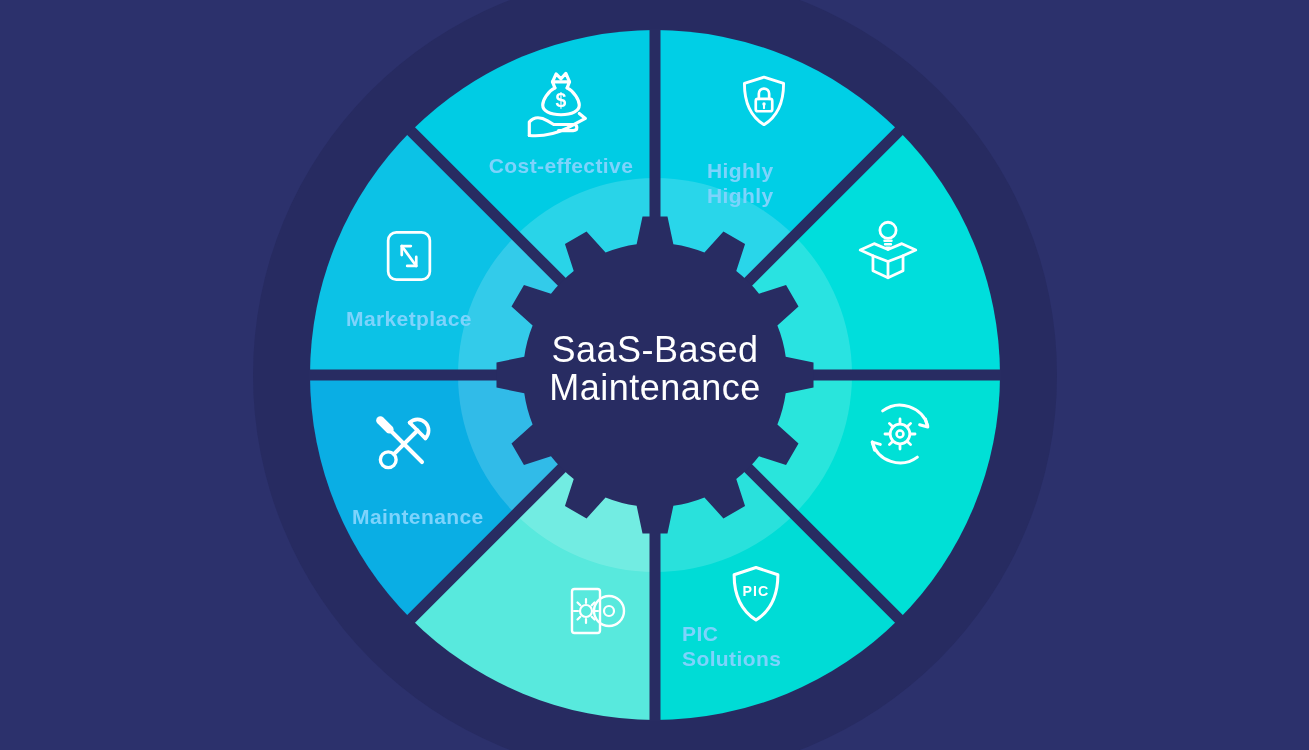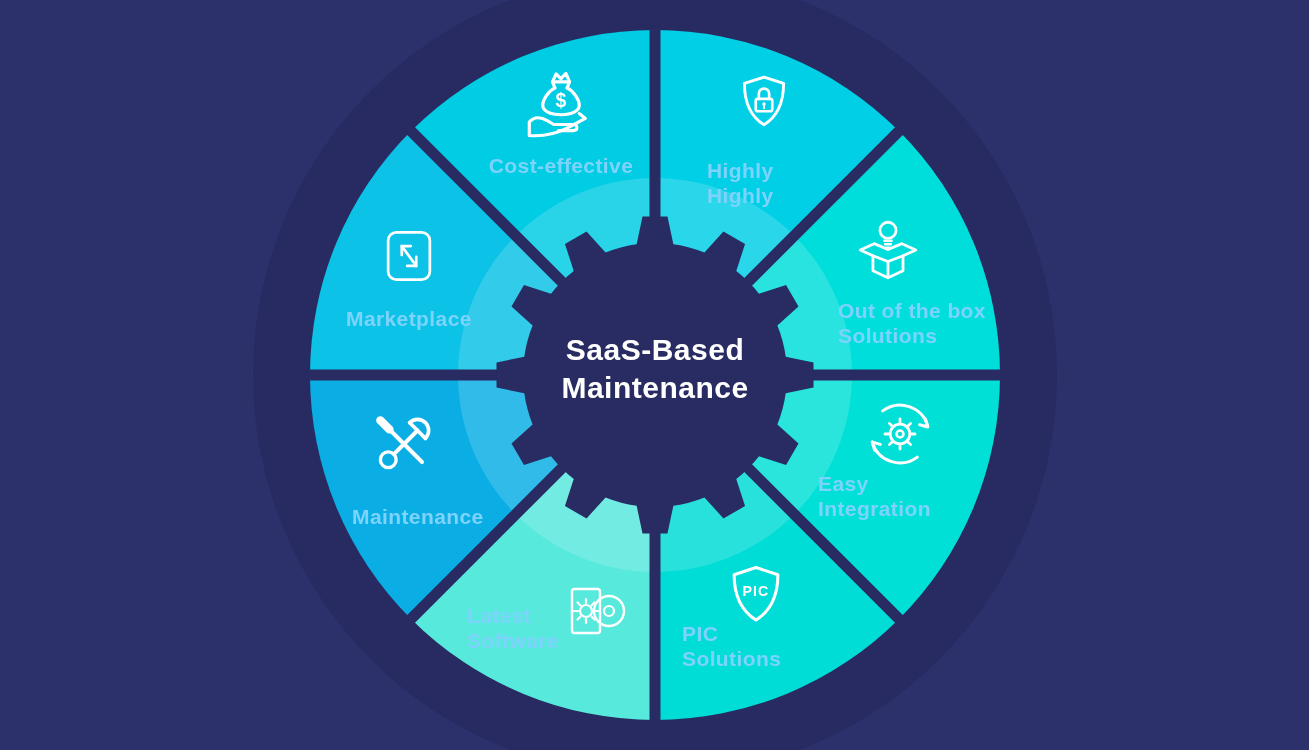--- a/index.html
+++ b/index.html
@@ -21,22 +21,22 @@
     white-space:nowrap;
   }
   .seg-label .ln{display:block;}
   .center-title{
     position:absolute;
     left:655px;top:369px;
     transform:translate(-50%,-50%);
     width:320px;
     text-align:center;
     color:#ffffff;
-    font-weight:700;
-    font-size:30px;
+    font-weight:400;
+    font-size:36px;
     line-height:38px;
     letter-spacing:.5px;
   }
   .center-title .ln{display:block;}
   .icon{position:absolute;}
   .icon svg{display:block;overflow:visible;}
   .icon [stroke]{stroke:#ffffff;fill:none;stroke-linecap:round;stroke-linejoin:round;}
   .icon text{fill:#ffffff;stroke:none;font-family:"Liberation Sans","DejaVu Sans",sans-serif;font-weight:700;}
 </style>
 </head>
@@ -149,39 +149,27 @@
 
   <div class="seg-label" style="left:561px;top:153px;transform:translateX(-50%)">
     <span class="ln">Cost-effective</span>
   </div>
 
   <div class="seg-label" style="left:707px;top:158px">
     <span class="ln">Highly</span>
     <span class="ln">Highly</span>
   </div>
 
-  <div class="seg-label" style="left:838px;top:298px">
-    <span class="ln">Out of the box</span>
-    <span class="ln">Solutions</span>
-  </div>
 
-  <div class="seg-label" style="left:818px;top:471px">
-    <span class="ln">Easy</span>
-    <span class="ln">Integration</span>
-  </div>
 
   <div class="seg-label" style="left:682px;top:621px">
     <span class="ln">PIC</span>
     <span class="ln">Solutions</span>
   </div>
 
-  <div class="seg-label" style="left:467px;top:603px">
-    <span class="ln">Latest</span>
-    <span class="ln">Software</span>
-  </div>
 
   <div class="seg-label" style="left:352px;top:504px">
     <span class="ln">Maintenance</span>
   </div>
 
   <div class="seg-label" style="left:346px;top:306px">
     <span class="ln">Marketplace</span>
   </div>
 
   <div class="center-title">

